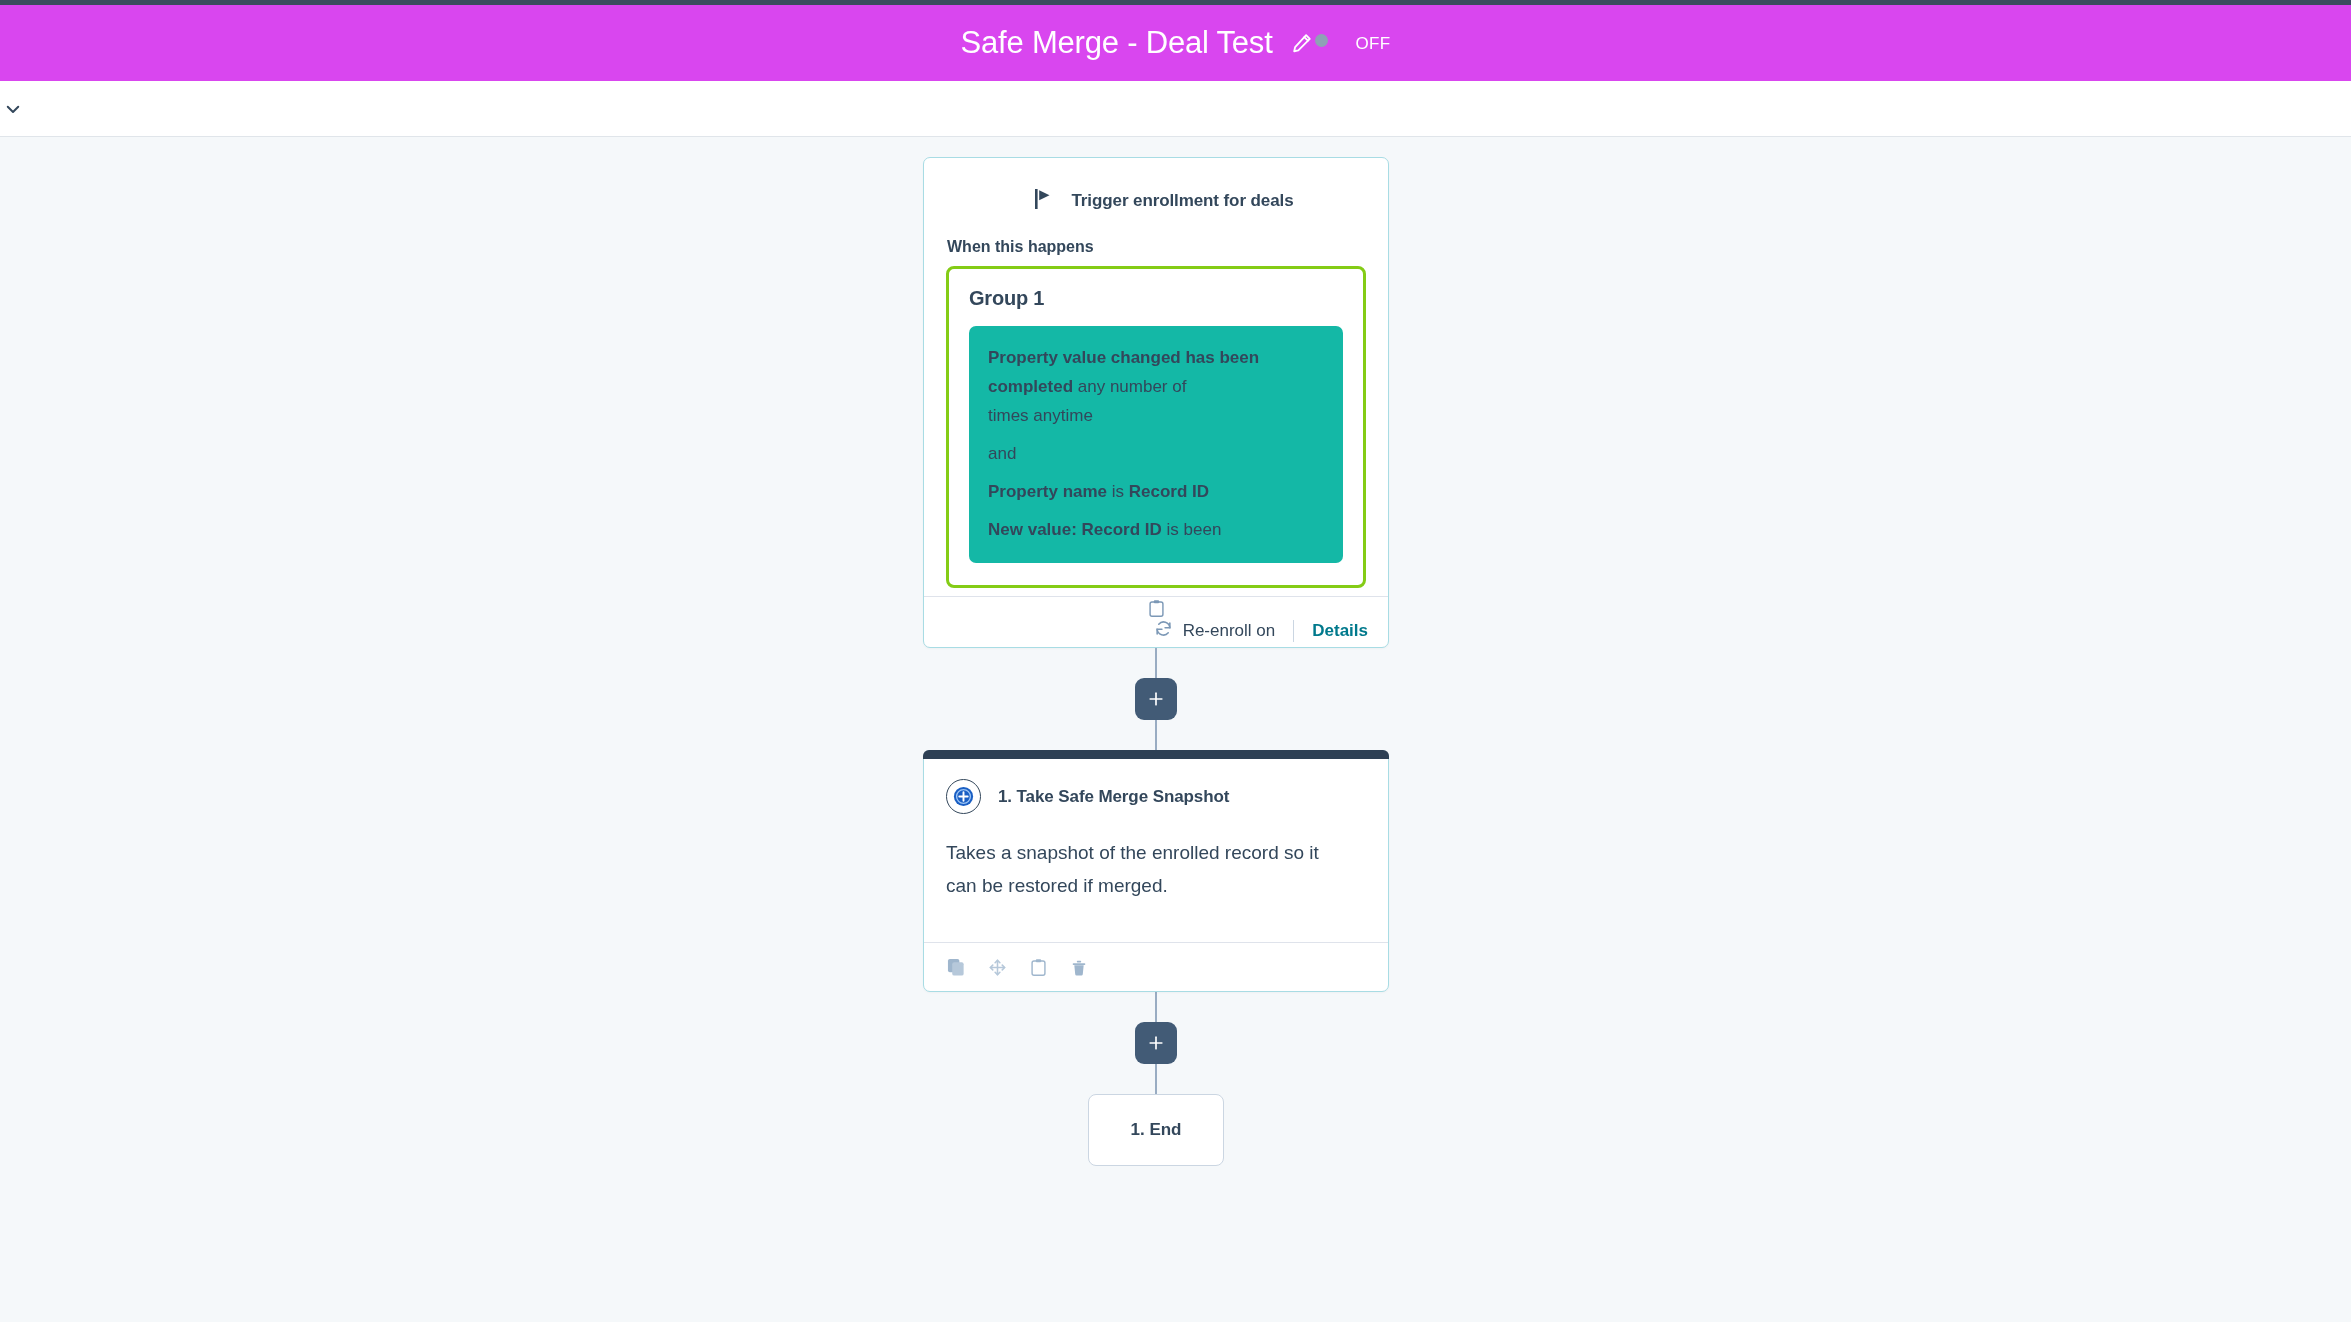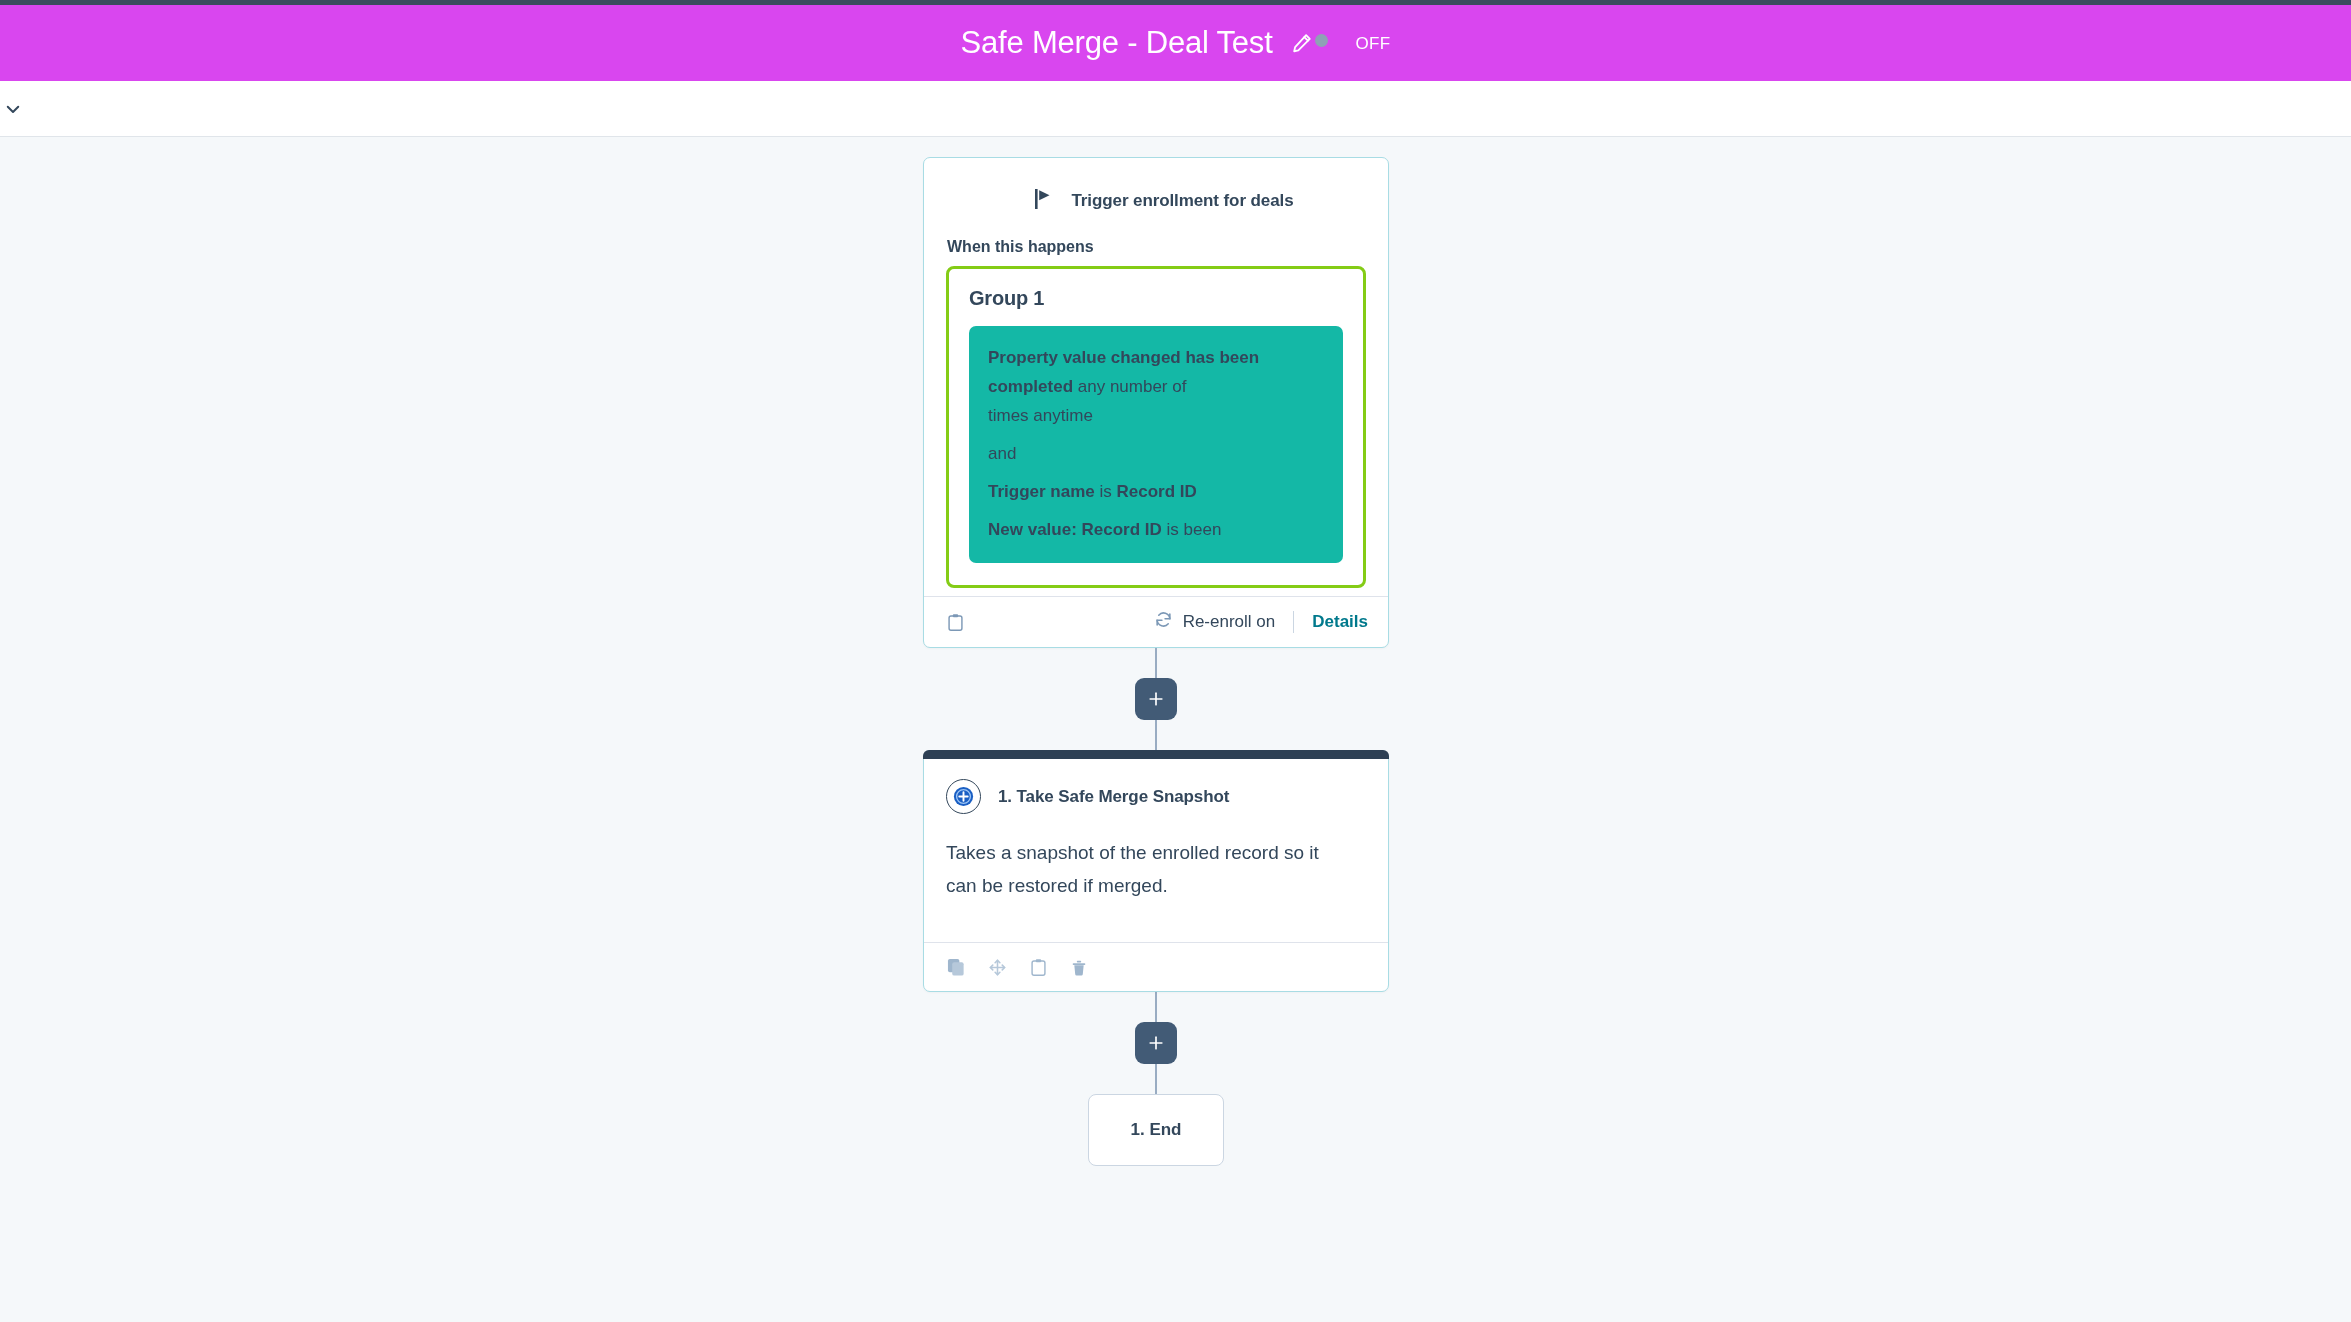--- a/index.html
+++ b/index.html
@@ -168,20 +168,21 @@
   .cond-line + .cond-line { margin-top: 9px; }
   .cond-line b { font-weight: 700; }
 
   .card-footer {
     border-top: 1px solid #dfe3eb;
     height: 51px;
     display: flex;
     align-items: center;
     padding: 0 20px;
     box-sizing: border-box;
+    flex-direction: column;
   }
   .footer-left {
     display: flex;
     align-items: center;
     gap: 18px;
   }
   .footer-right {
     margin-left: auto;
     display: flex;
     align-items: center;
@@ -350,21 +351,21 @@
 
         <div class="group-box">
           <div class="group-title">Group 1</div>
           <div class="condition-box">
             <div class="cond-line">
               <b>Property value changed has been completed</b><span> any number of</span><br>
               <span>times anytime</span>
             </div>
             <div class="cond-line">and</div>
             <div class="cond-line">
-              <b>Trigger name</b><span> is </span><b>Record ID</b>
+              <b>Property name</b><span> is </span><b>Record ID</b>
             </div>
             <div class="cond-line">
               <b>New value: Record ID</b><span> is been</span>
             </div>
           </div>
         </div>
       </div>
 
       <div class="card-footer">
         <div class="footer-left">

